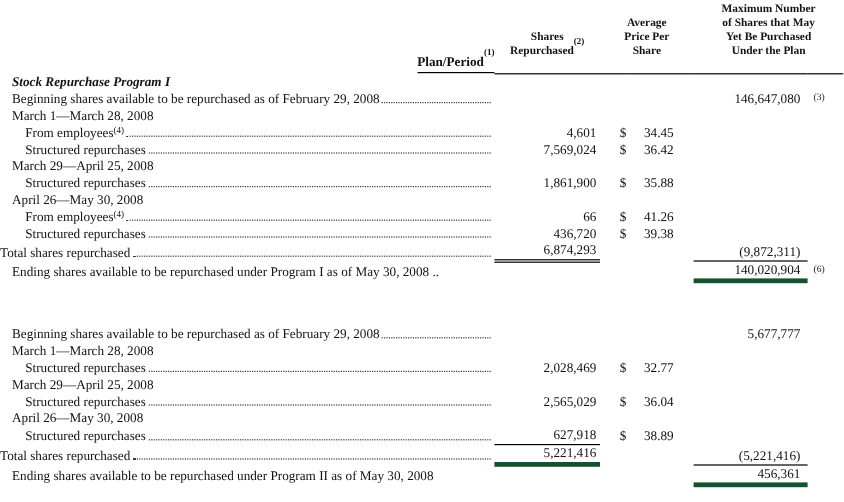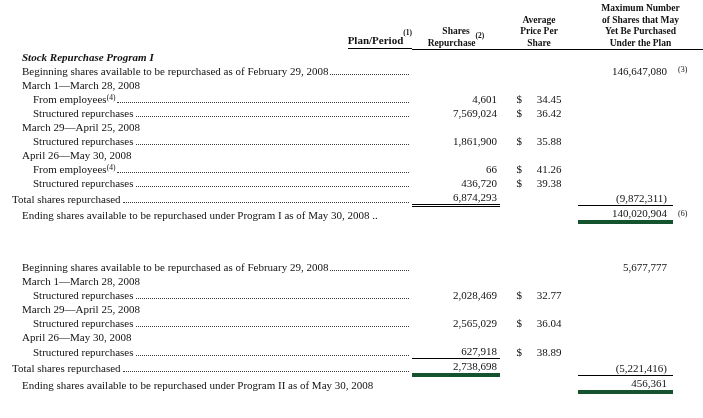--- a/index.html
+++ b/index.html
@@ -8,29 +8,29 @@
     font-family:"Liberation Serif",serif;color:#121212;overflow:hidden;
     box-sizing:border-box;padding-top:3px;
   }
   table{border-collapse:collapse;table-layout:fixed;width:703px;}
   th,td{padding:0;margin:0;vertical-align:bottom;}
   
   col.c-label{width:412px;} col.c-shares{width:88px;} col.c-dollar{width:24px;}
   col.c-price{width:54px;} col.c-max{width:95px;} col.c-fn{width:30px;}
 
   thead th{font-weight:bold;font-size:9.5px;line-height:11.5px;vertical-align:bottom;}
-  th.hdr{border-bottom:1px solid #000;text-align:center;padding-bottom:0;}
+  th.hdr{border-bottom:1px solid #000;text-align:center;padding-bottom:12px;}
   th.plan-th{text-align:right;font-size:11px;line-height:13px;padding-left:14px;padding-bottom:1px;}
   .plan-underline{display:inline-block;border-bottom:1px solid #000;padding-bottom:1px;font-weight:bold;}
   .prewrap{white-space:pre-line;}
 
   tbody td{font-size:11px;line-height:13px;height:14px;}
   .lblflex{display:flex;align-items:baseline;}
   .ind0{padding-left:10px;} .ind1{padding-left:21px;text-align:center;} .ind2{}
-  .lbl{white-space:nowrap;margin-left:12px;}
+  .lbl{white-space:nowrap;}
   .section{font-weight:bold;font-style:italic;}
   .dots{flex:1;border-bottom:1px dotted #3a3a3a;margin:0 3px 2px 2px;min-width:6px;}
   .num{text-align:right;}
   td.shares{padding-right:3px;}
   td.dollar{text-align:right;padding-right:2px;}
   td.price{text-align:center;padding-right:4px;}
   td.max{padding-right:6px;}
   td.fn{vertical-align:bottom;padding-left:5px;}
   .r1{border-bottom:1px solid #000;}
   .r2{border-bottom:3px double #000;}
@@ -52,21 +52,21 @@
         <col class="c-max">
         <col class="c-fn">
     </colgroup>
     <thead>
       <tr>
         <th class="plan-th">
           <span class="plan-underline"><span>Plan/Period</span><sup class="supmark">(1)</sup></span>
         </th>
         <th class="hdr">
           <div>Shares</div>
-          <div><span>Repurchase</span><sup class="supmark">(2)</sup></div>
+          <div><span>Repurchased</span><sup class="supmark">(2)</sup></div>
         </th>
         <th class="hdr" colspan="2">
           <div class="prewrap">Average
 Price Per
 Share</div>
         </th>
         <th class="hdr" colspan="2">
           <div class="prewrap">Maximum Number
 of Shares that May
 Yet Be Purchased
@@ -319,21 +319,21 @@
           <td class="num max"></td>
           <td class="fn"></td>
         </tr>
         <tr>
           <td class="lblcell">
             <div class="lblflex ind2">
               <span class="lbl">Total shares repurchased</span>
               <span class="dots"></span>
             </div>
           </td>
-          <td class="num shares r3">2,738,698</td>
+          <td class="num shares r3">5,221,416</td>
           <td class="dollar"></td>
           <td class="num price"></td>
           <td class="num max r1">(5,221,416)</td>
           <td class="fn"></td>
         </tr>
         <tr>
           <td class="lblcell">
             <div class="lblflex ind0">
               <span class="lbl">Ending shares available to be repurchased under Program II  as of May 30, 2008</span>
             </div>

